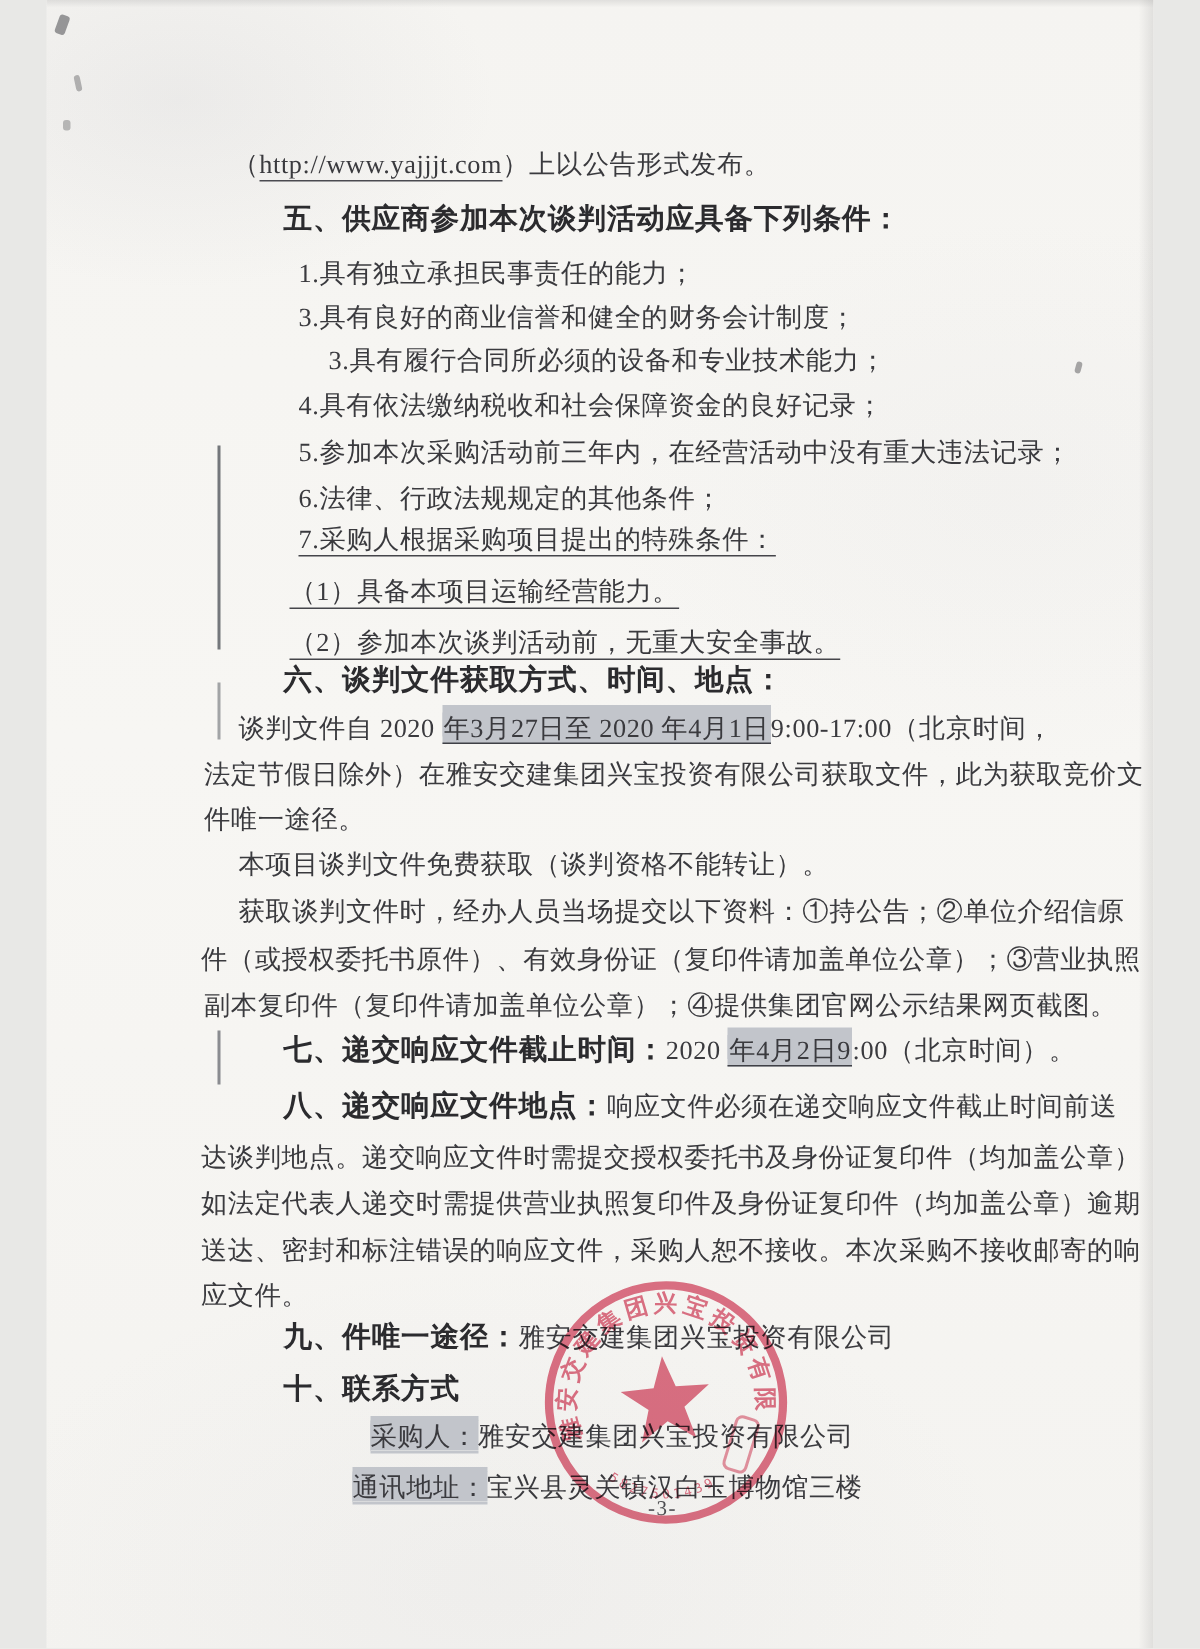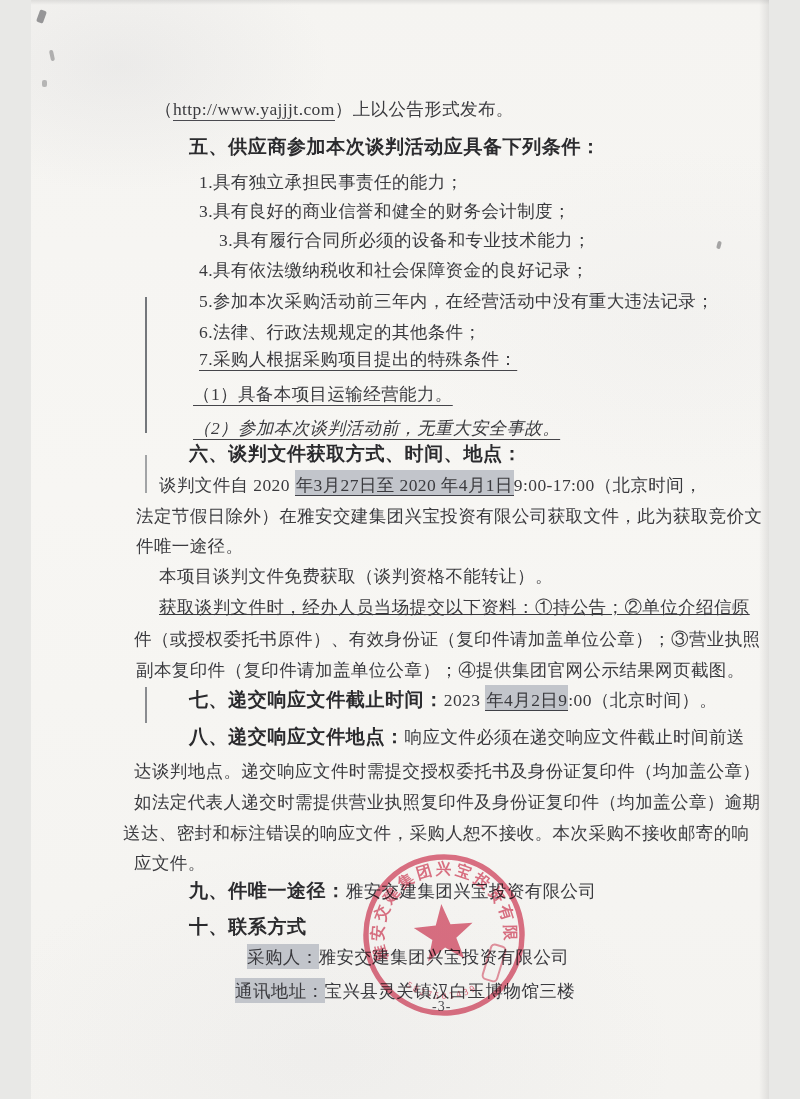--- a/index.html
+++ b/index.html
@@ -50,43 +50,43 @@
 
   <div class="line h" style="left:158px;top:135px;">五、供应商参加本次谈判活动应具备下列条件：</div>
   <div class="line" style="left:168px;top:170px;">1.具有独立承担民事责任的能力；</div>
   <div class="line" style="left:168px;top:199px;">3.具有良好的商业信誉和健全的财务会计制度；</div>
   <div class="line" style="left:168px;top:228px;margin-left:20px;">3.具有履行合同所必须的设备和专业技术能力；</div>
   <div class="line" style="left:168px;top:258px;">4.具有依法缴纳税收和社会保障资金的良好记录；</div>
   <div class="line" style="left:168px;top:289px;">5.参加本次采购活动前三年内，在经营活动中没有重大违法记录；</div>
   <div class="line" style="left:168px;top:320px;">6.法律、行政法规规定的其他条件；</div>
   <div class="line ul" style="left:168px;top:347px;">7.采购人根据采购项目提出的特殊条件：</div>
   <div class="line ul" style="left:162px;top:382px;">（1）具备本项目运输经营能力。</div>
-  <div class="line ul" style="left:162px;top:416px;font-style:italic;">（2）参加本次谈判活动前，无重大安全事故。</div>
+  <div class="line ul" style="left:162px;top:416px;">（2）参加本次谈判活动前，无重大安全事故。</div>
 
   <div class="line h" style="left:158px;top:442px;">六、谈判文件获取方式、时间、地点：</div>
   <div class="line" style="left:128px;top:473px;">
     <span>谈判文件自 2020 </span><span class="hl">年3月27日至 2020 年4月1日</span><span>9:00-17:00（北京时间，</span>
   </div>
   <div class="line" style="left:105px;top:504px;">法定节假日除外）在雅安交建集团兴宝投资有限公司获取文件，此为获取竞价文</div>
   <div class="line" style="left:105px;top:534px;">件唯一途径。</div>
   <div class="line" style="left:128px;top:564px;">本项目谈判文件免费获取（谈判资格不能转让）。</div>
-  <div class="line" style="left:128px;top:595px;text-decoration:underline;">获取谈判文件时，经办人员当场提交以下资料：①持公告；②单位介绍信原</div>
+  <div class="line" style="left:128px;top:595px;">获取谈判文件时，经办人员当场提交以下资料：①持公告；②单位介绍信原</div>
   <div class="line" style="left:103px;top:627px;">件（或授权委托书原件）、有效身份证（复印件请加盖单位公章）；③营业执照</div>
   <div class="line" style="left:105px;top:658px;">副本复印件（复印件请加盖单位公章）；④提供集团官网公示结果网页截图。</div>
 
   <div class="line" style="left:158px;top:688px;">
-    <span class="hlead">七、递交响应文件截止时间：</span><span>2023 </span><span class="hl">年4月2日9</span><span>:00（北京时间）。</span>
+    <span class="hlead">七、递交响应文件截止时间：</span><span>2020 </span><span class="hl">年4月2日9</span><span>:00（北京时间）。</span>
   </div>
 
   <div class="line" style="left:158px;top:725px;">
     <span class="hlead">八、递交响应文件地点：</span><span>响应文件必须在递交响应文件截止时间前送</span>
   </div>
   <div class="line" style="left:103px;top:759px;">达谈判地点。递交响应文件时需提交授权委托书及身份证复印件（均加盖公章）</div>
   <div class="line" style="left:103px;top:790px;">如法定代表人递交时需提供营业执照复印件及身份证复印件（均加盖公章）逾期</div>
-  <div class="line" style="left:92px;top:821px;">送达、密封和标注错误的响应文件，采购人恕不接收。本次采购不接收邮寄的响</div>
+  <div class="line" style="left:103px;top:821px;">送达、密封和标注错误的响应文件，采购人恕不接收。本次采购不接收邮寄的响</div>
   <div class="line" style="left:103px;top:851px;">应文件。</div>
 
   <div class="line" style="left:158px;top:879px;">
     <span class="hlead">九、件唯一途径：</span><span>雅安交建集团兴宝投资有限公司</span>
   </div>
 
   <div class="line h" style="left:158px;top:915px;">十、联系方式</div>
   <div class="line" style="left:216px;top:945px;">
     <span class="hl-label">采购人：</span><span>雅安交建集团兴宝投资有限公司</span>
   </div>

